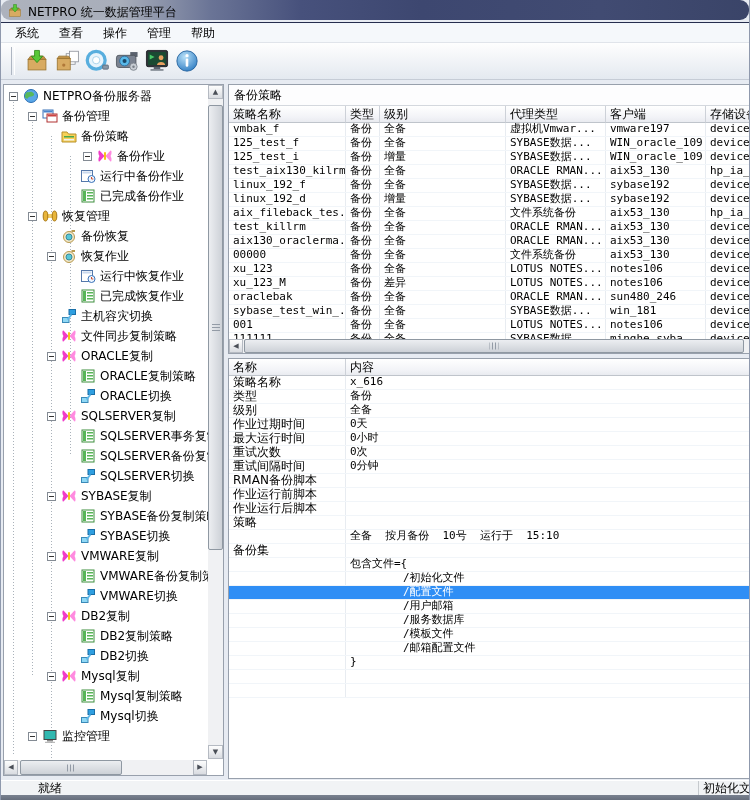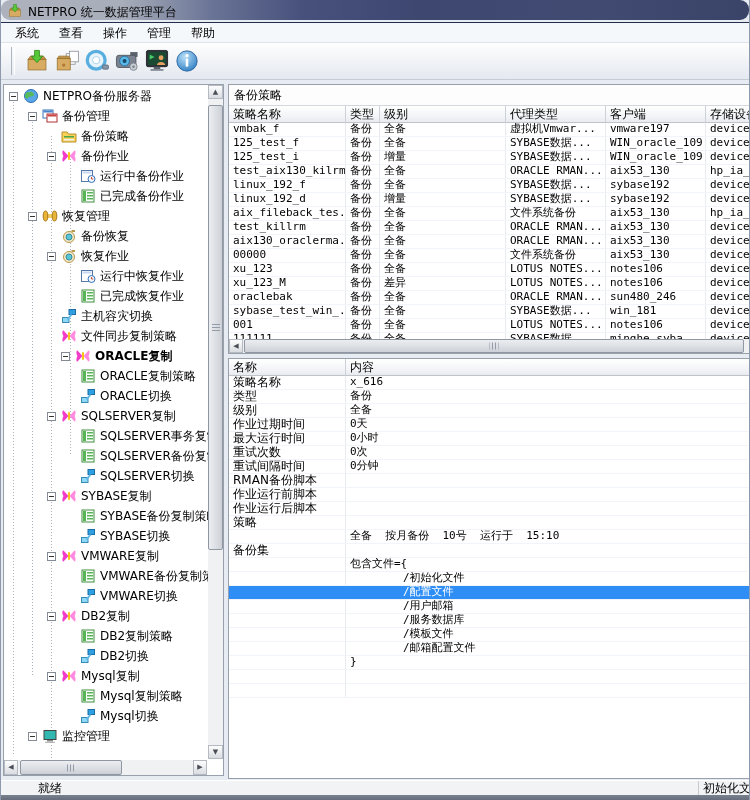--- a/index.html
+++ b/index.html
@@ -219,21 +219,21 @@
           <span class="expander-spacer"></span>
           <span class="ticon">
             <svg width="16" height="16" viewBox="0 0 16 16">
               <path d="M1 4 h5 l1.5 2 H15 v8 H1 z" fill="#f7d158" stroke="#b8912d"></path>
               <rect x="3" y="8" width="10" height="1.5" fill="#4aa84a"></rect>
               <rect x="3" y="11" width="10" height="1.5" fill="#f0f0f0"></rect>
             </svg>
           </span>
           <span class="tlabel">备份策略</span>
         </div>
-        <div class="tree-row" style="padding-left: 42px;">
+        <div class="tree-row" style="padding-left: 42px; margin-left: 36px;">
           <span class="expander">
             <span class="minus"></span>
           </span>
           <span class="ticon">
             <svg width="16" height="16" viewBox="0 0 16 16">
               <path d="M7.5 8 L2.5 2.5 C1.2 1.8 1 6 2.5 8 C1 10 1.2 14.2 2.5 13.5 Z" fill="#f03cc8"></path>
               <path d="M8.5 8 L13.5 2.5 C14.8 1.8 15 6 13.5 8 C15 10 14.8 14.2 13.5 13.5 Z" fill="#ff8ae0"></path>
               <rect x="7" y="4" width="2" height="8" rx="1" fill="#f5c518"></rect>
             </svg>
           </span>
@@ -341,21 +341,21 @@
           <span class="expander-spacer"></span>
           <span class="ticon">
             <svg width="16" height="16" viewBox="0 0 16 16">
               <path d="M7.5 8 L2.5 2.5 C1.2 1.8 1 6 2.5 8 C1 10 1.2 14.2 2.5 13.5 Z" fill="#f03cc8"></path>
               <path d="M8.5 8 L13.5 2.5 C14.8 1.8 15 6 13.5 8 C15 10 14.8 14.2 13.5 13.5 Z" fill="#ff8ae0"></path>
               <rect x="7" y="4" width="2" height="8" rx="1" fill="#f5c518"></rect>
             </svg>
           </span>
           <span class="tlabel">文件同步复制策略</span>
         </div>
-        <div class="tree-row" style="padding-left: 56px; font-weight: bold;">
+        <div class="tree-row" style="padding-left: 42px;">
           <span class="expander">
             <span class="minus"></span>
           </span>
           <span class="ticon">
             <svg width="16" height="16" viewBox="0 0 16 16">
               <path d="M7.5 8 L2.5 2.5 C1.2 1.8 1 6 2.5 8 C1 10 1.2 14.2 2.5 13.5 Z" fill="#f03cc8"></path>
               <path d="M8.5 8 L13.5 2.5 C14.8 1.8 15 6 13.5 8 C15 10 14.8 14.2 13.5 13.5 Z" fill="#ff8ae0"></path>
               <rect x="7" y="4" width="2" height="8" rx="1" fill="#f5c518"></rect>
             </svg>
           </span>

